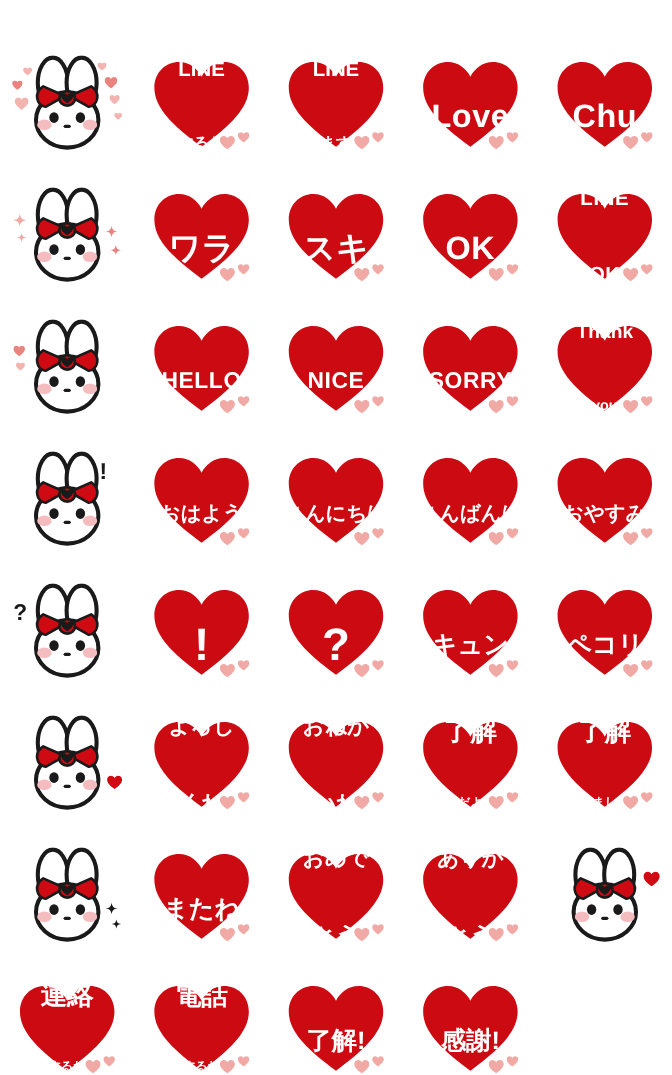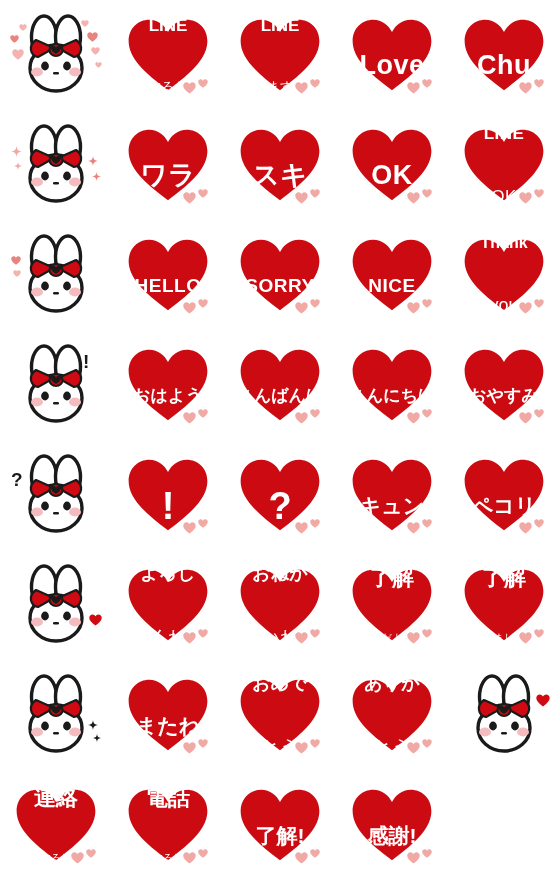--- a/index.html
+++ b/index.html
@@ -12,21 +12,21 @@
     height: 896px;
     font-family: "Liberation Sans", sans-serif;
     overflow: hidden;
   }
   #sticker-grid {
     display: grid;
     grid-template-columns: repeat(5, 112px);
     grid-template-rows: repeat(8, 110px);
     width: 460px;
     height: 880px;
-    padding-top: 0;
+    padding-top: 32px;
     box-sizing: border-box;
   }
   .cell {
     position: relative;
     width: 112px;
     height: 110px;
   }
   .emoji-inner {
     position: absolute;
     left: 50%;
@@ -65,38 +65,38 @@
     text-align: center;
     line-height: 1.02;
     pointer-events: none;
     letter-spacing: 0px;
   }
   .heart-text .l1 {
     font-weight: bold;
     white-space: nowrap;
   }
   .heart-text .l2 {
-    font-weight: normal;
+    font-weight: bold;
     white-space: nowrap;
     margin-top: 44px;
   }
   
   .one-line .l1 { font-size: 19px; margin-top: 21px; }
   .one-line.latin .l1 { font-size: 19px; letter-spacing: 0.5px; }
   .one-line.big .l1 { font-size: 27px; }
   .one-line.huge .l1 { font-size: 38px; line-height: 1; }
   .one-line.jp .l1 { font-size: 21px; }
   .one-line.jp4 .l1 { font-size: 17px; }
   .one-line.kanjibang .l1 { font-size: 21px; }
 
   
   .two-line .l1 { font-size: 17px; margin-bottom: 1px; }
   .two-line .l2 { font-size: 13px; }
   .two-line.latin .l1 { font-size: 16px; }
-  .two-line.latin .l2 { font-size: 18px; }
+  .two-line.latin .l2 { font-size: 12px; }
   .two-line.jpbig .l1 { font-size: 18px; }
   .two-line.jpbig .l2 { font-size: 18px; }
   .two-line.kanji .l1 { font-size: 22px; margin-bottom: 0px; }
   .two-line.kanji .l2 { font-size: 10px; }
   .two-line.ok .l1 { font-size: 17px; letter-spacing: 0.5px; }
   .two-line.ok .l2 { font-size: 17px; letter-spacing: 0.5px; }
 
   
   .mini-heart {
     position: absolute;
@@ -451,41 +451,41 @@
     </div>
     <div class="cell">
       <div class="emoji-inner">
         <div class="heart-wrap">
           <span class="big-heart">
             <svg viewBox="0 0 100 90" xmlns="http://www.w3.org/2000/svg">
               <path d="M50 88 C 20 66, 2 48, 2 28 C 2 12, 14 2, 27 2 C 38 2, 46 9, 50 17 C 54 9, 62 2, 73 2 C 86 2, 98 12, 98 28 C 98 48, 80 66, 50 88 Z" fill="#cc0a11"></path>
             </svg>
           </span>
           <span class="heart-text one-line latin">
+            <span class="l1">NICE</span>
+          </span>
+          <span class="mini-heart mini-a"><svg viewBox="0 0 100 90" xmlns="http://www.w3.org/2000/svg">
+              <path d="M50 88 C 20 66, 2 48, 2 28 C 2 12, 14 2, 27 2 C 38 2, 46 9, 50 17 C 54 9, 62 2, 73 2 C 86 2, 98 12, 98 28 C 98 48, 80 66, 50 88 Z" fill="#f0a9a4"></path>
+            </svg></span>
+          <span class="mini-heart mini-b"><svg viewBox="0 0 100 90" xmlns="http://www.w3.org/2000/svg">
+              <path d="M50 88 C 20 66, 2 48, 2 28 C 2 12, 14 2, 27 2 C 38 2, 46 9, 50 17 C 54 9, 62 2, 73 2 C 86 2, 98 12, 98 28 C 98 48, 80 66, 50 88 Z" fill="#f0a9a4"></path>
+            </svg></span>
+        </div>
+      </div>
+    </div>
+    <div class="cell">
+      <div class="emoji-inner">
+        <div class="heart-wrap">
+          <span class="big-heart">
+            <svg viewBox="0 0 100 90" xmlns="http://www.w3.org/2000/svg">
+              <path d="M50 88 C 20 66, 2 48, 2 28 C 2 12, 14 2, 27 2 C 38 2, 46 9, 50 17 C 54 9, 62 2, 73 2 C 86 2, 98 12, 98 28 C 98 48, 80 66, 50 88 Z" fill="#cc0a11"></path>
+            </svg>
+          </span>
+          <span class="heart-text one-line latin">
             <span class="l1">SORRY</span>
-          </span>
-          <span class="mini-heart mini-a"><svg viewBox="0 0 100 90" xmlns="http://www.w3.org/2000/svg">
-              <path d="M50 88 C 20 66, 2 48, 2 28 C 2 12, 14 2, 27 2 C 38 2, 46 9, 50 17 C 54 9, 62 2, 73 2 C 86 2, 98 12, 98 28 C 98 48, 80 66, 50 88 Z" fill="#f0a9a4"></path>
-            </svg></span>
-          <span class="mini-heart mini-b"><svg viewBox="0 0 100 90" xmlns="http://www.w3.org/2000/svg">
-              <path d="M50 88 C 20 66, 2 48, 2 28 C 2 12, 14 2, 27 2 C 38 2, 46 9, 50 17 C 54 9, 62 2, 73 2 C 86 2, 98 12, 98 28 C 98 48, 80 66, 50 88 Z" fill="#f0a9a4"></path>
-            </svg></span>
-        </div>
-      </div>
-    </div>
-    <div class="cell">
-      <div class="emoji-inner">
-        <div class="heart-wrap">
-          <span class="big-heart">
-            <svg viewBox="0 0 100 90" xmlns="http://www.w3.org/2000/svg">
-              <path d="M50 88 C 20 66, 2 48, 2 28 C 2 12, 14 2, 27 2 C 38 2, 46 9, 50 17 C 54 9, 62 2, 73 2 C 86 2, 98 12, 98 28 C 98 48, 80 66, 50 88 Z" fill="#cc0a11"></path>
-            </svg>
-          </span>
-          <span class="heart-text one-line latin">
-            <span class="l1">NICE</span>
           </span>
           <span class="mini-heart mini-a"><svg viewBox="0 0 100 90" xmlns="http://www.w3.org/2000/svg">
               <path d="M50 88 C 20 66, 2 48, 2 28 C 2 12, 14 2, 27 2 C 38 2, 46 9, 50 17 C 54 9, 62 2, 73 2 C 86 2, 98 12, 98 28 C 98 48, 80 66, 50 88 Z" fill="#f0a9a4"></path>
             </svg></span>
           <span class="mini-heart mini-b"><svg viewBox="0 0 100 90" xmlns="http://www.w3.org/2000/svg">
               <path d="M50 88 C 20 66, 2 48, 2 28 C 2 12, 14 2, 27 2 C 38 2, 46 9, 50 17 C 54 9, 62 2, 73 2 C 86 2, 98 12, 98 28 C 98 48, 80 66, 50 88 Z" fill="#f0a9a4"></path>
             </svg></span>
         </div>
       </div>
     </div>
@@ -555,41 +555,41 @@
     </div>
     <div class="cell">
       <div class="emoji-inner">
         <div class="heart-wrap">
           <span class="big-heart">
             <svg viewBox="0 0 100 90" xmlns="http://www.w3.org/2000/svg">
               <path d="M50 88 C 20 66, 2 48, 2 28 C 2 12, 14 2, 27 2 C 38 2, 46 9, 50 17 C 54 9, 62 2, 73 2 C 86 2, 98 12, 98 28 C 98 48, 80 66, 50 88 Z" fill="#cc0a11"></path>
             </svg>
           </span>
           <span class="heart-text one-line jp4">
+            <span class="l1">こんにちは</span>
+          </span>
+          <span class="mini-heart mini-a"><svg viewBox="0 0 100 90" xmlns="http://www.w3.org/2000/svg">
+              <path d="M50 88 C 20 66, 2 48, 2 28 C 2 12, 14 2, 27 2 C 38 2, 46 9, 50 17 C 54 9, 62 2, 73 2 C 86 2, 98 12, 98 28 C 98 48, 80 66, 50 88 Z" fill="#f0a9a4"></path>
+            </svg></span>
+          <span class="mini-heart mini-b"><svg viewBox="0 0 100 90" xmlns="http://www.w3.org/2000/svg">
+              <path d="M50 88 C 20 66, 2 48, 2 28 C 2 12, 14 2, 27 2 C 38 2, 46 9, 50 17 C 54 9, 62 2, 73 2 C 86 2, 98 12, 98 28 C 98 48, 80 66, 50 88 Z" fill="#f0a9a4"></path>
+            </svg></span>
+        </div>
+      </div>
+    </div>
+    <div class="cell">
+      <div class="emoji-inner">
+        <div class="heart-wrap">
+          <span class="big-heart">
+            <svg viewBox="0 0 100 90" xmlns="http://www.w3.org/2000/svg">
+              <path d="M50 88 C 20 66, 2 48, 2 28 C 2 12, 14 2, 27 2 C 38 2, 46 9, 50 17 C 54 9, 62 2, 73 2 C 86 2, 98 12, 98 28 C 98 48, 80 66, 50 88 Z" fill="#cc0a11"></path>
+            </svg>
+          </span>
+          <span class="heart-text one-line jp4">
             <span class="l1">こんばんは</span>
-          </span>
-          <span class="mini-heart mini-a"><svg viewBox="0 0 100 90" xmlns="http://www.w3.org/2000/svg">
-              <path d="M50 88 C 20 66, 2 48, 2 28 C 2 12, 14 2, 27 2 C 38 2, 46 9, 50 17 C 54 9, 62 2, 73 2 C 86 2, 98 12, 98 28 C 98 48, 80 66, 50 88 Z" fill="#f0a9a4"></path>
-            </svg></span>
-          <span class="mini-heart mini-b"><svg viewBox="0 0 100 90" xmlns="http://www.w3.org/2000/svg">
-              <path d="M50 88 C 20 66, 2 48, 2 28 C 2 12, 14 2, 27 2 C 38 2, 46 9, 50 17 C 54 9, 62 2, 73 2 C 86 2, 98 12, 98 28 C 98 48, 80 66, 50 88 Z" fill="#f0a9a4"></path>
-            </svg></span>
-        </div>
-      </div>
-    </div>
-    <div class="cell">
-      <div class="emoji-inner">
-        <div class="heart-wrap">
-          <span class="big-heart">
-            <svg viewBox="0 0 100 90" xmlns="http://www.w3.org/2000/svg">
-              <path d="M50 88 C 20 66, 2 48, 2 28 C 2 12, 14 2, 27 2 C 38 2, 46 9, 50 17 C 54 9, 62 2, 73 2 C 86 2, 98 12, 98 28 C 98 48, 80 66, 50 88 Z" fill="#cc0a11"></path>
-            </svg>
-          </span>
-          <span class="heart-text one-line jp4">
-            <span class="l1">こんにちは</span>
           </span>
           <span class="mini-heart mini-a"><svg viewBox="0 0 100 90" xmlns="http://www.w3.org/2000/svg">
               <path d="M50 88 C 20 66, 2 48, 2 28 C 2 12, 14 2, 27 2 C 38 2, 46 9, 50 17 C 54 9, 62 2, 73 2 C 86 2, 98 12, 98 28 C 98 48, 80 66, 50 88 Z" fill="#f0a9a4"></path>
             </svg></span>
           <span class="mini-heart mini-b"><svg viewBox="0 0 100 90" xmlns="http://www.w3.org/2000/svg">
               <path d="M50 88 C 20 66, 2 48, 2 28 C 2 12, 14 2, 27 2 C 38 2, 46 9, 50 17 C 54 9, 62 2, 73 2 C 86 2, 98 12, 98 28 C 98 48, 80 66, 50 88 Z" fill="#f0a9a4"></path>
             </svg></span>
         </div>
       </div>
     </div>

